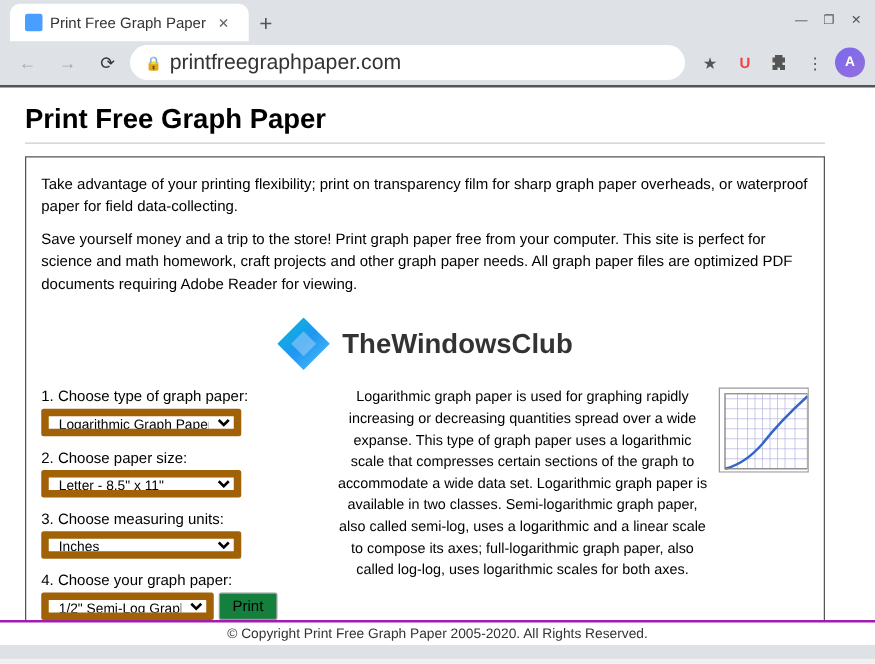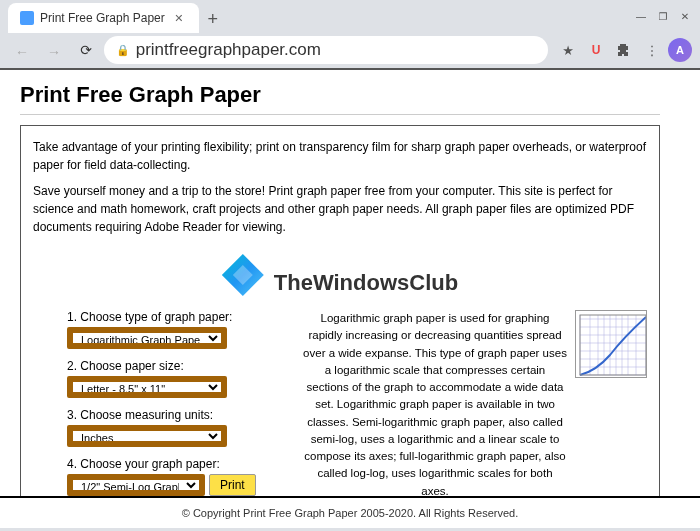--- a/index.html
+++ b/index.html
@@ -190,21 +190,21 @@
     .intro-text {
       font-size: 12px;
       line-height: 1.5;
       color: #000;
       margin-bottom: 8px;
     }
 
     .watermark-area {
       display: flex;
       justify-content: center;
-      align-items: flex-end;
+      align-items: center;
       padding: 10px 0;
       gap: 10px;
     }
 
     .windows-club-logo {
       width: 42px;
       height: 42px;
       position: relative;
       flex-shrink: 0;
     }
@@ -231,21 +231,20 @@
     .windows-club-text {
       font-size: 22px;
       font-weight: bold;
       color: #333;
     }
 
     .two-col {
       display: flex;
       gap: 16px;
       margin-top: 4px;
-      margin-left: 34px;
     }
 
     .left-col {
       width: 220px;
       flex-shrink: 0;
     }
 
     .right-col {
       flex: 1;
       display: flex;
@@ -279,21 +278,21 @@
       display: flex;
       align-items: center;
       gap: 4px;
     }
 
     .print-btn {
       height: 22px;
       padding: 0 10px;
       font-size: 12px;
       border: 1px solid #999;
-      background: #fde047;
+      background: #15803d;
       cursor: pointer;
       border-radius: 2px;
     }
 
     .right-text {
       font-size: 11.5px;
       line-height: 1.5;
       color: #000;
       flex: 1;
       text-align: center;
@@ -304,22 +303,22 @@
       height: 68px;
       border: 1px solid #999;
       flex-shrink: 0;
       overflow: hidden;
       background: #fff;
     }
 
     
     .page-footer {
       background: #fff;
-      border-top: 2px solid #000000;
-      height: 32px;
+      border-top: 2px solid #a21caf;
+      height: 20px;
       display: flex;
       align-items: center;
       justify-content: center;
       font-size: 11px;
       color: #333;
     }
 
     
     .browser-bottom {
       background: #dee1e6;

